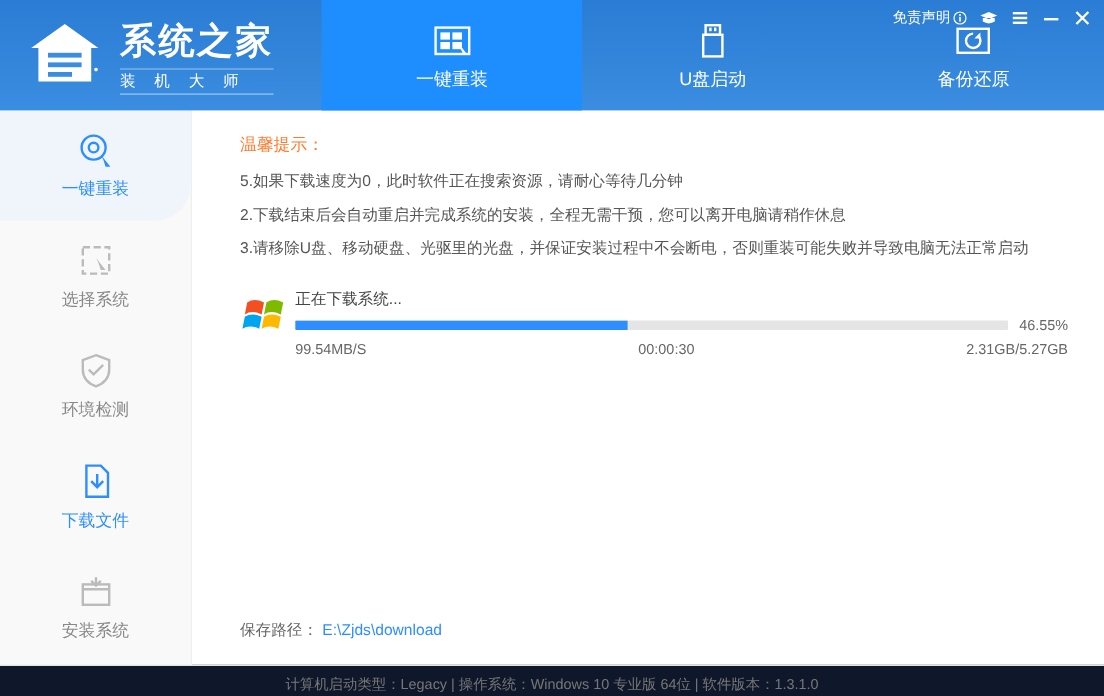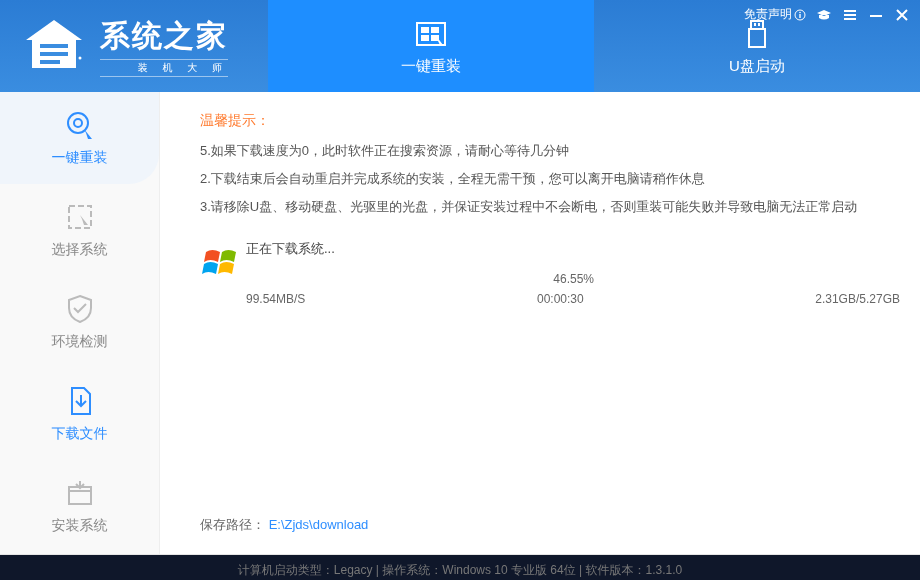--- a/index.html
+++ b/index.html
@@ -3,48 +3,48 @@
 <meta charset="utf-8">
 <style>
 * { margin: 0; padding: 0; box-sizing: border-box; font-family: "Microsoft YaHei", sans-serif; }
 body { width: 920px; height: 580px; overflow: hidden; background: #fff; }
 
 .header { height: 92px; background: linear-gradient(to bottom, #2b7cd4, #3a8de0); display: flex; position: relative; }
 .logo-area { width: 268px; display: flex; align-items: center; padding-left: 20px; gap: 12px; }
 .logo-icon { width: 68px; height: 56px; }
 .logo-text { color: #fff; }
 .logo-title { font-size: 30px; font-weight: bold; letter-spacing: 2px; }
-.logo-sub { font-size: 10px; letter-spacing: 6px; border-top: 1px solid rgba(255,255,255,0.5); border-bottom: 1px solid rgba(255,255,255,0.5); padding: 1px 0; margin-top: 2px; text-align: right; }
+.logo-sub { font-size: 13px; letter-spacing: 6px; border-top: 1px solid rgba(255,255,255,0.5); border-bottom: 1px solid rgba(255,255,255,0.5); padding: 1px 0; margin-top: 2px; text-align: left; }
 
 .top-tabs { display: flex; flex: 1; }
 .top-tab { flex: 1; display: flex; flex-direction: column; align-items: center; justify-content: center; color: #fff; cursor: pointer; gap: 4px; }
 .top-tab.active { background: #1e8eff; }
 .top-tab-icon { width: 36px; height: 36px; display: flex; align-items: center; justify-content: center; }
 .top-tab-label { font-size: 15px; }
 
 .window-controls { position: absolute; top: 6px; right: 10px; display: flex; align-items: center; gap: 10px; color: #fff; font-size: 12px; }
 .wc-link { cursor: pointer; display: flex; align-items: center; gap: 2px; margin-left: 37px; }
 .wc-btn { width: 16px; height: 16px; cursor: pointer; display: flex; align-items: center; justify-content: center; }
 
 .body-area { display: flex; height: 462px; }
 .sidebar { width: 160px; background: #f9f9f9; border-right: 1px solid #eee; }
 .side-item { height: 92px; display: flex; flex-direction: column; align-items: center; justify-content: center; gap: 8px; cursor: pointer; color: #888; font-size: 14px; }
 .side-item.first { background: #f0f5fb; color: #2e8eff; border-bottom-right-radius: 30px; }
 .side-item.active { color: #2e8eff; }
 .side-icon { width: 32px; height: 32px; }
 
-.main { flex: 1; padding: 20px 20px 10px 40px; position: relative; }
+.main { flex: 1; padding: 20px 30px 10px 40px; position: relative; }
 .hint-title { color: #ff7a2e; font-size: 14px; margin-bottom: 12px; }
 .hint-line { color: #555; font-size: 13px; margin-bottom: 10px; }
 
 .progress-section { margin-top: 24px; display: flex; align-items: flex-start; }
 .prog-icon { width: 46px; height: 46px; flex-shrink: 0; }
 .prog-body { flex: 1; }
 .prog-label { font-size: 13px; color: #444; margin-bottom: 6px; }
-.prog-bar-wrap { display: flex; align-items: center; gap: 8px; flex-direction: column; }
+.prog-bar-wrap { display: flex; align-items: center; gap: 8px; }
 .prog-bar { flex: 1; height: 8px; background: #e5e5e5; border-radius: 1px; overflow: hidden; }
 .prog-fill { height: 100%; background: #2e8eff; }
 .prog-pct { font-size: 12px; color: #666; min-width: 42px; text-align: right; }
 .prog-stats { display: flex; justify-content: space-between; font-size: 12px; color: #666; margin-top: 6px; }
 
 .save-path { position: absolute; bottom: 20px; left: 40px; font-size: 13px; color: #666; }
 .save-path-val { color: #2e8eff; }
 
 .footer { height: 32px; background: #0f172a; border-top: 1px solid #e5e5e5; display: flex; align-items: center; justify-content: center; font-size: 12px; color: #777; }
 </style>
@@ -83,20 +83,30 @@
     <div class="top-tab">
       <div class="top-tab-icon">
         <svg width="36" height="36" viewBox="0 0 36 36">
             <rect x="12" y="4" width="12" height="8" fill="none" stroke="#fff" stroke-width="2"></rect>
             <rect x="10" y="12" width="16" height="18" fill="none" stroke="#fff" stroke-width="2"></rect>
             <rect x="15" y="6" width="2" height="3" fill="#fff"></rect>
             <rect x="19" y="6" width="2" height="3" fill="#fff"></rect>
           </svg>
       </div>
       <div class="top-tab-label">U盘启动</div>
+    </div>
+    <div class="top-tab">
+      <div class="top-tab-icon">
+        <svg width="36" height="36" viewBox="0 0 36 36">
+            <rect x="5" y="7" width="26" height="20" fill="none" stroke="#fff" stroke-width="2"></rect>
+            <circle cx="18" cy="17" r="6" fill="none" stroke="#fff" stroke-width="2" stroke-dasharray="28 6"></circle>
+            <path d="M22 12 L24 10 L24 15 L19 15 Z" fill="#fff"></path>
+          </svg>
+      </div>
+      <div class="top-tab-label">备份还原</div>
     </div>
   </div>
   <div class="window-controls">
     <span class="wc-link">
       <span>免责声明</span>
       <svg width="12" height="12" viewBox="0 0 12 12">
           <circle cx="6" cy="6" r="5" fill="none" stroke="#fff"></circle>
           <rect x="5.3" y="5" width="1.4" height="4" fill="#fff"></rect>
           <circle cx="6" cy="3.5" r="0.8" fill="#fff"></circle>
         </svg>

